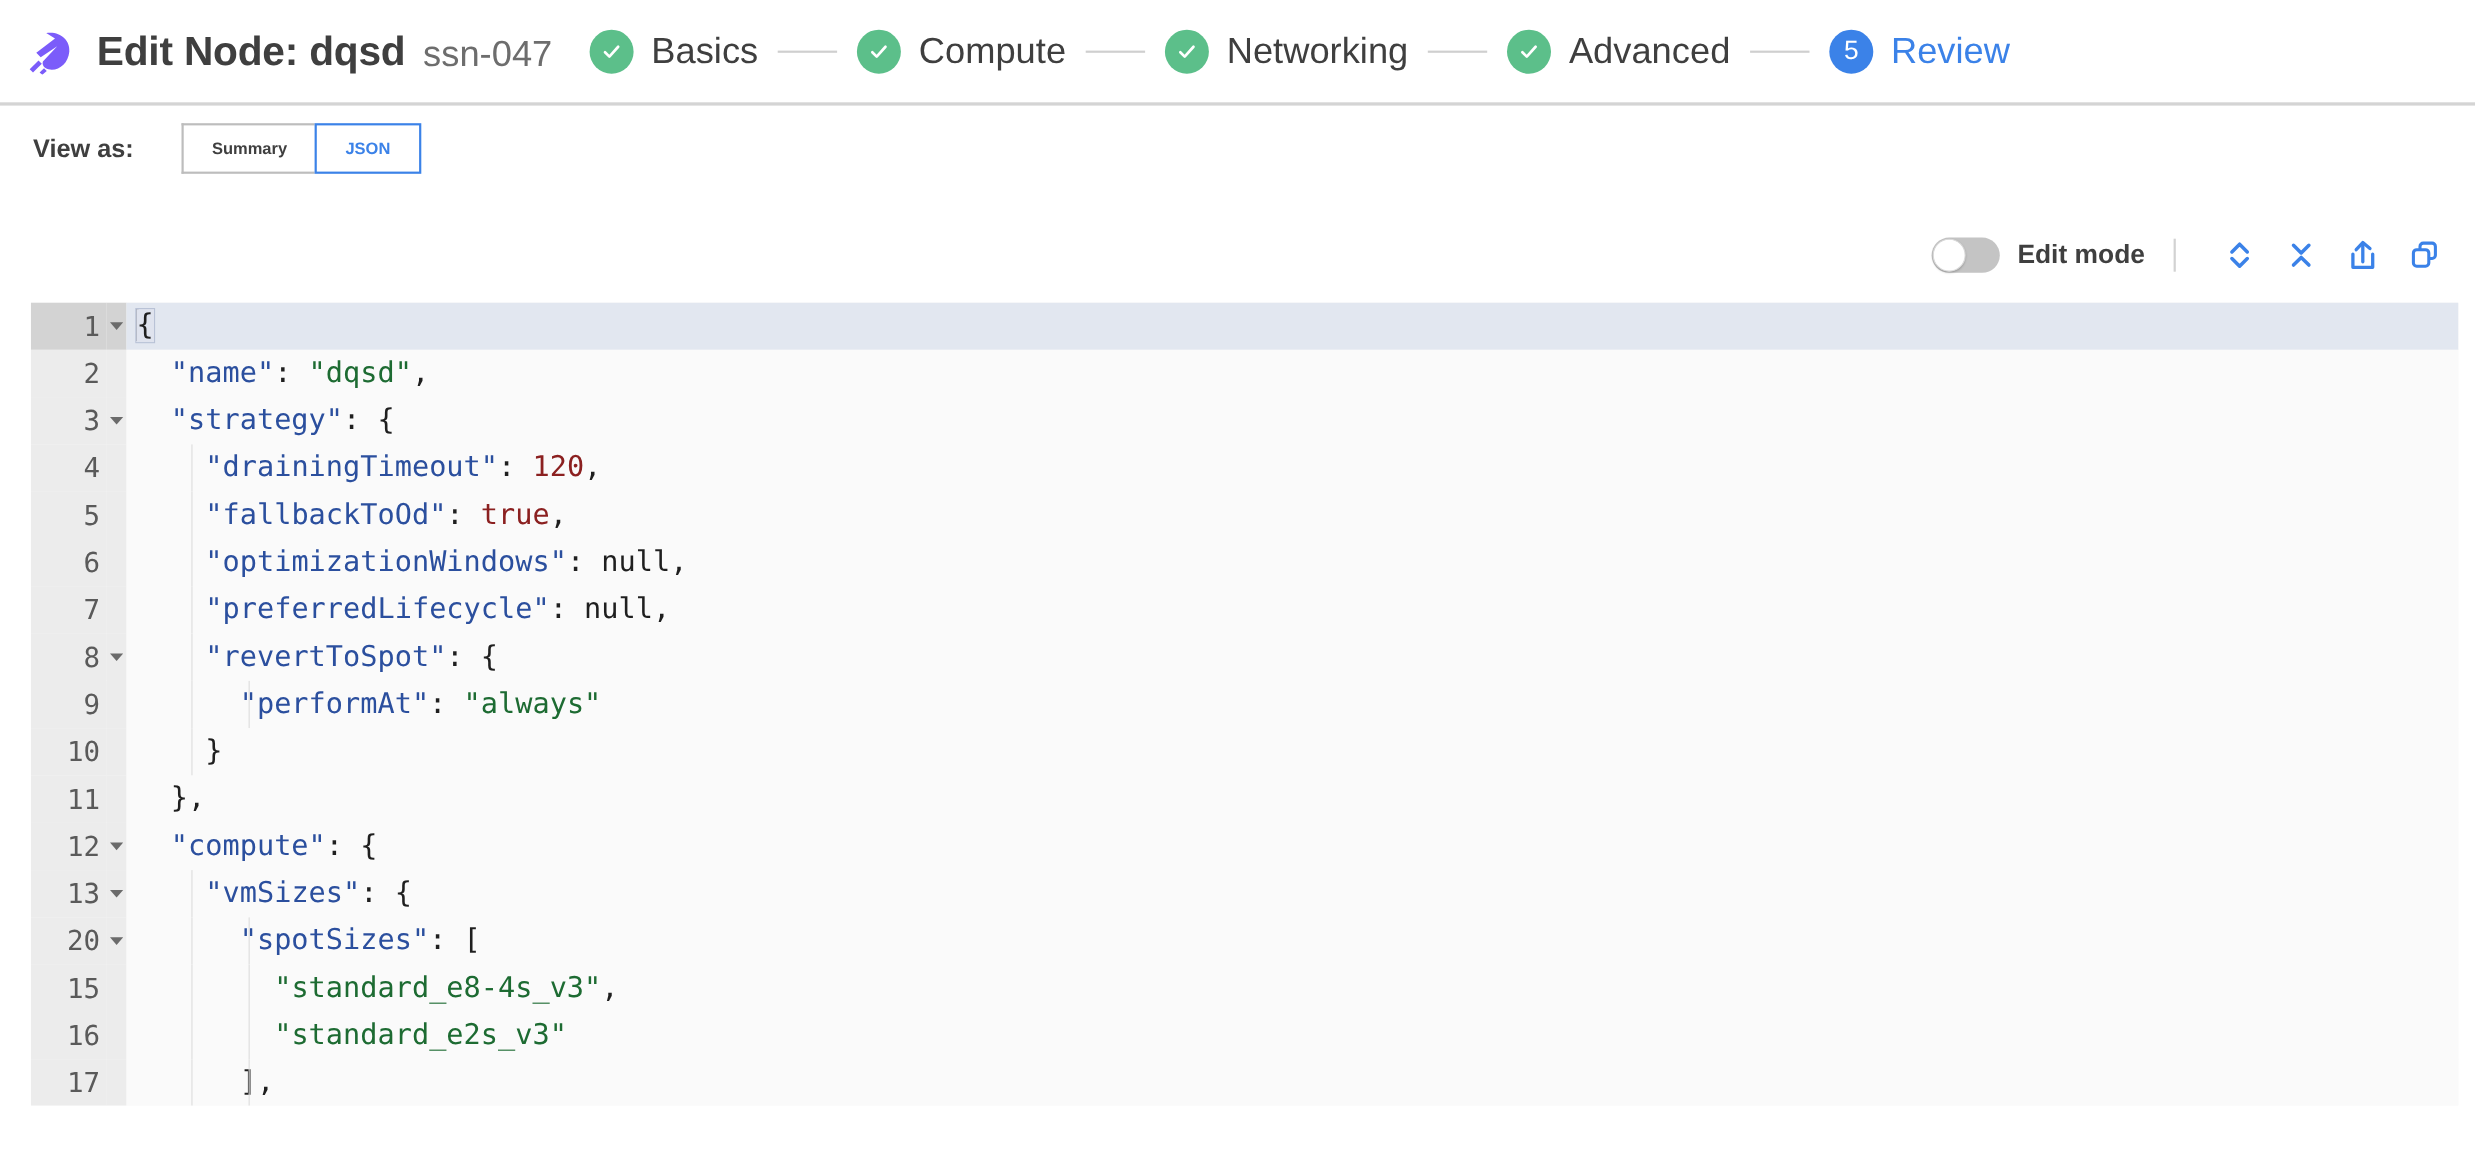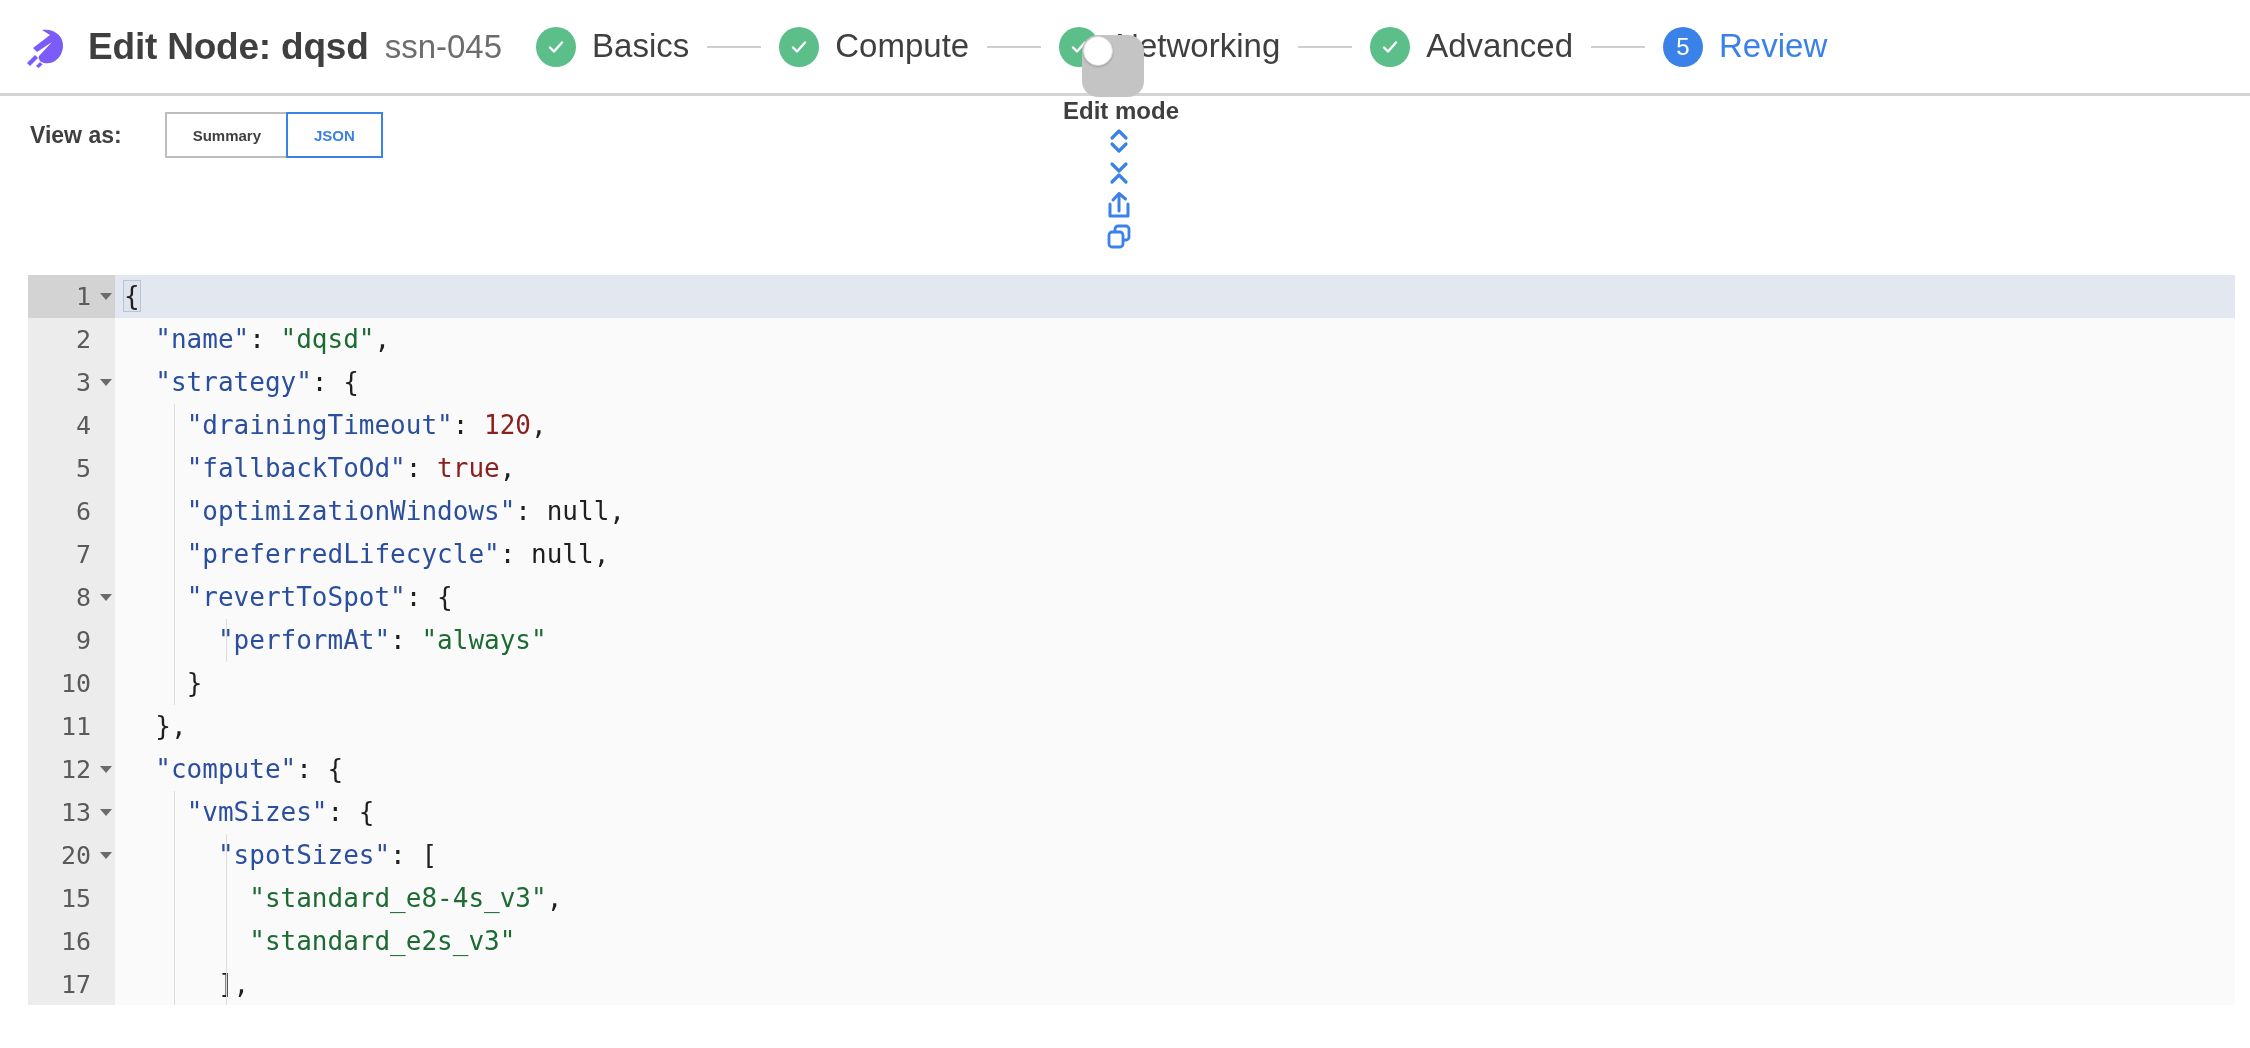--- a/index.html
+++ b/index.html
@@ -32,21 +32,21 @@
     width: 42px;
     height: 42px;
     flex: 0 0 42px;
     margin-right: 22px;
     position: relative;
   }
   .logo svg { display: block; }
 
   .title-block {
     display: flex;
-    align-items: center;
+    align-items: flex-end;
     flex: 0 0 auto;
     overflow: hidden;
   }
   .page-title {
     font-size: 37px;
     font-weight: bold;
     color: #3f3f3f;
     letter-spacing: -0.2px;
   }
   .page-subtitle {
@@ -140,21 +140,20 @@
   }
 
   
   .editor-toolbar {
     display: flex;
     align-items: center;
     justify-content: flex-end;
     padding-right: 24px;
     margin-top: 53px;
     height: 42px;
-    flex-direction: column;
   }
   .toggle {
     width: 62px;
     height: 32px;
     border-radius: 16px;
     background: #c4c4c4;
     position: relative;
     flex: 0 0 62px;
     cursor: pointer;
   }
@@ -287,21 +286,21 @@
   <div class="logo">
     <svg width="42" height="42" viewBox="0 0 42 42">
       <path d="M18 4 C30 2 40 10 39 21 C38 32 29 39 20 37 C16 36 14 33 15 30 L28 16 L13 26 L9 22 L26 9 Z" fill="#7B5CFA"></path>
       <path d="M3 37 L11 29 L14 32 L6 40 Z" fill="#7B5CFA"></path>
       <path d="M12 40 L16 36 L18.5 38.5 L14.5 42 Z" fill="#7B5CFA"></path>
     </svg>
   </div>
 
   <div class="title-block">
     <span class="page-title">Edit Node: dqsd</span>
-    <span class="page-subtitle">ssn-045</span>
+    <span class="page-subtitle">ssn-047</span>
   </div>
 
   <div class="stepper">
 
     <div class="step">
       <span class="step-badge done">
         <svg width="22" height="22" viewBox="0 0 22 22">
             <path d="M5 11.5 L9 15.5 L17 6.5" fill="none" stroke="#ffffff" stroke-width="2.4" stroke-linecap="round" stroke-linejoin="round"></path>
           </svg>
       </span>

